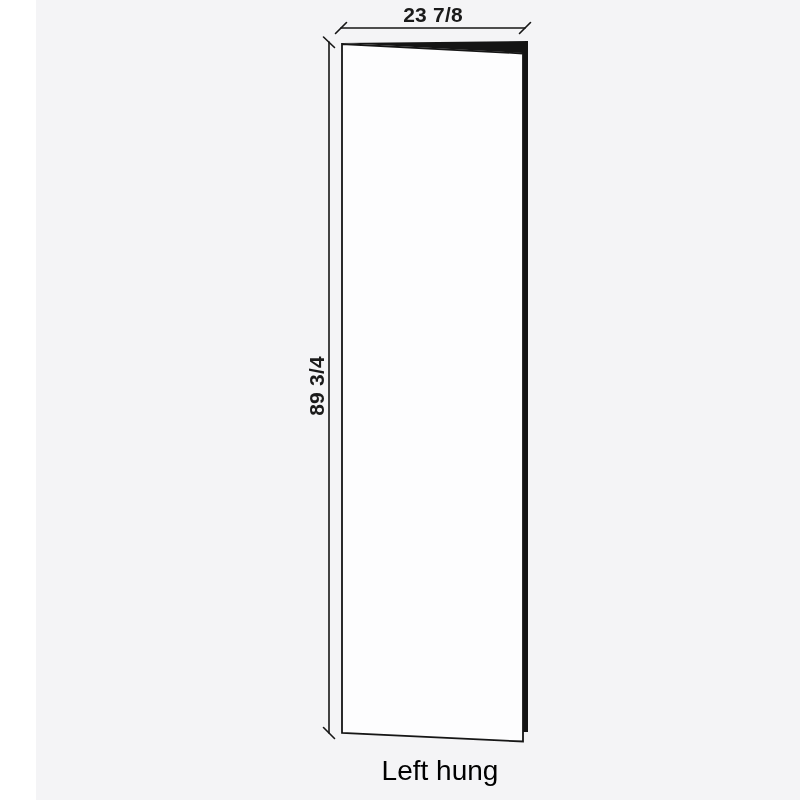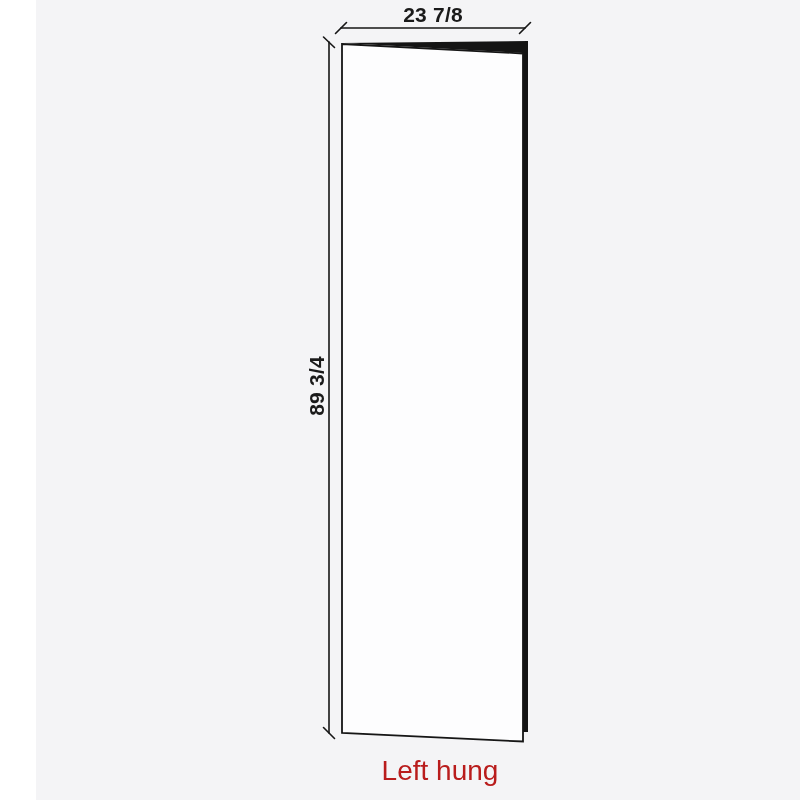--- a/index.html
+++ b/index.html
@@ -41,21 +41,21 @@
     width: 120px;
     height: 22px;
     transform: rotate(-90deg);
     transform-origin: center;
   }
   .caption {
     position: absolute;
     left: 308px;
     top: 756px;
     width: 192px;
-    color: #b91c1c;
+    color: #000000;
     font-size: 28px;
     line-height: 30px;
     font-weight: 500;
     text-align: center;
     white-space: nowrap;
   }
 </style>
 </head>
 <body>
 

